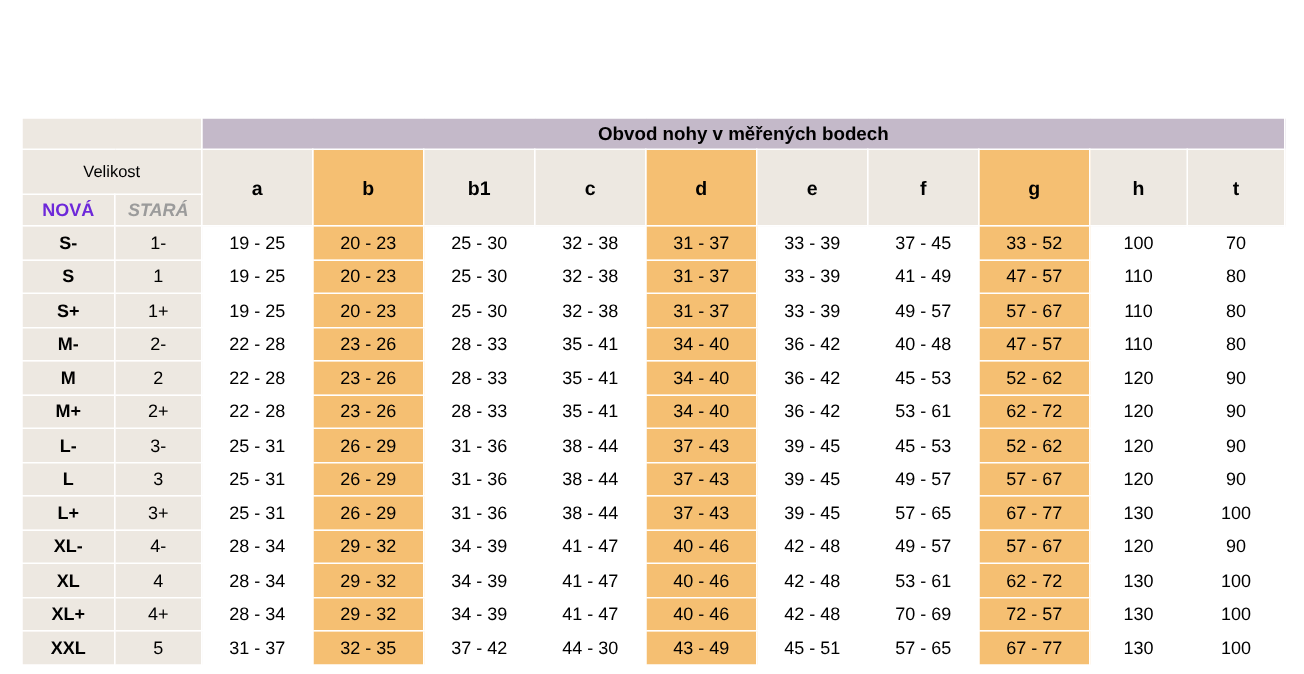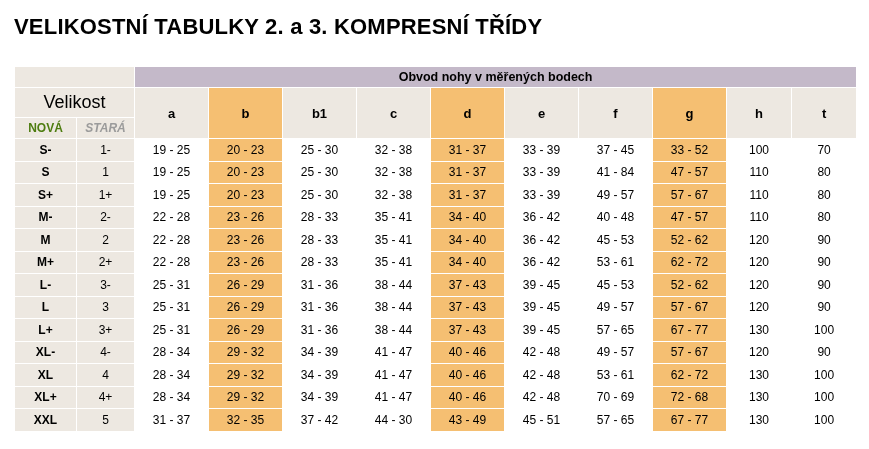--- a/index.html
+++ b/index.html
@@ -25,21 +25,21 @@
     top: 14px;
     font-size: 22px;
     font-weight: bold;
     color: #000000;
     letter-spacing: 0.2px;
     white-space: nowrap;
   }
   #table-wrap {
     position: absolute;
     left: 14px;
-    top: 66px;
+    top: 78px;
     width: 842px;
   }
   table.size-table {
     border-collapse: collapse;
     width: 842px;
     table-layout: fixed;
     font-size: 12px;
     color: #000000;
   }
   table.size-table td,
@@ -67,31 +67,31 @@
     background: #ede8e1;
     font-weight: bold;
     height: 29px;
     font-size: 13px;
   }
   tr.colhead td.hl {
     background: #f5bf72;
   }
   tr.colhead td.velikost-cell {
     font-weight: normal;
-    font-size: 18px;
+    font-size: 11px;
   }
   
   tr.subhead td {
     background: #ede8e1;
     height: 20px;
     font-weight: bold;
     font-size: 12px;
   }
   tr.subhead td.nova {
-    color: #4d7c0f;
+    color: #6d28d9;
   }
   tr.subhead td.stara {
     color: #9b9b9b;
     font-style: italic;
   }
   
   tr.data td {
     background: #ffffff;
     height: 21.5px;
     font-size: 12px;
@@ -106,21 +106,20 @@
   tr.data td.hl {
     background: #f5bf72;
     text-align: center;
   }
 </style>
 </head>
 <body>
 
 <div id="page">
 
-  <div id="title">VELIKOSTNÍ TABULKY 2. a 3. KOMPRESNÍ TŘÍDY</div>
 
   <div id="table-wrap">
     <table class="size-table">
       <colgroup>
         <col style="width:62px">
         <col style="width:58px">
         <col style="width:74px">
         <col style="width:74px">
         <col style="width:74px">
         <col style="width:74px">
@@ -169,21 +168,21 @@
           </tr>
           <tr class="data">
             <td class="newsize">S</td>
             <td class="oldsize">1</td>
             <td>19 - 25</td>
             <td class="hl">20 - 23</td>
             <td>25 - 30</td>
             <td>32 - 38</td>
             <td class="hl">31 - 37</td>
             <td>33 - 39</td>
-            <td>41 - 84</td>
+            <td>41 - 49</td>
             <td class="hl">47 - 57</td>
             <td>110</td>
             <td>80</td>
           </tr>
           <tr class="data">
             <td class="newsize">S+</td>
             <td class="oldsize">1+</td>
             <td>19 - 25</td>
             <td class="hl">20 - 23</td>
             <td>25 - 30</td>
@@ -310,21 +309,21 @@
           <tr class="data">
             <td class="newsize">XL+</td>
             <td class="oldsize">4+</td>
             <td>28 - 34</td>
             <td class="hl">29 - 32</td>
             <td>34 - 39</td>
             <td>41 - 47</td>
             <td class="hl">40 - 46</td>
             <td>42 - 48</td>
             <td>70 - 69</td>
-            <td class="hl">72 - 68</td>
+            <td class="hl">72 - 57</td>
             <td>130</td>
             <td>100</td>
           </tr>
           <tr class="data">
             <td class="newsize">XXL</td>
             <td class="oldsize">5</td>
             <td>31 - 37</td>
             <td class="hl">32 - 35</td>
             <td>37 - 42</td>
             <td>44 - 30</td>

